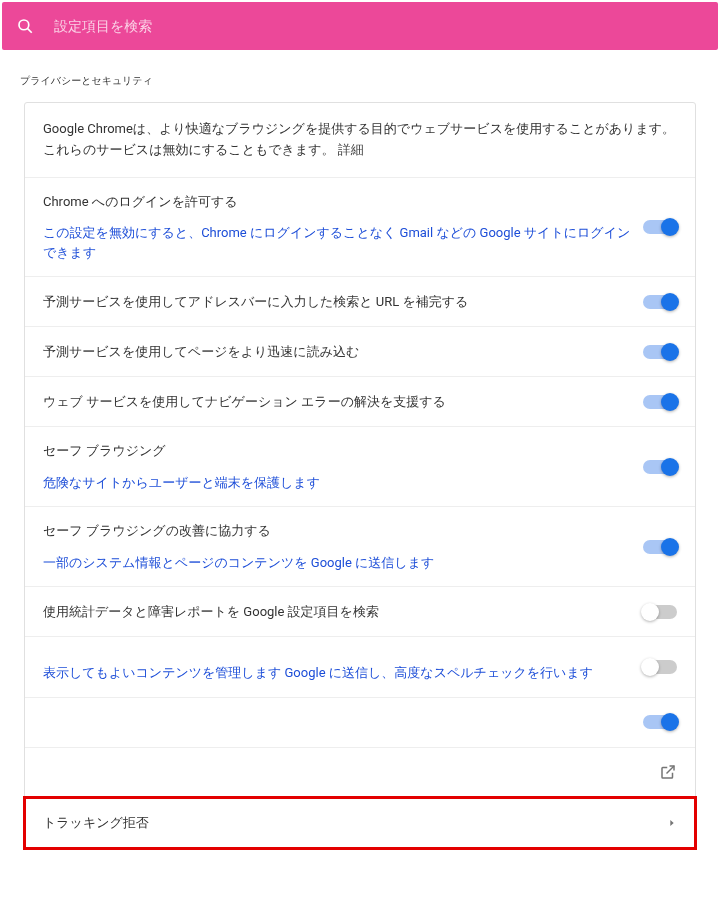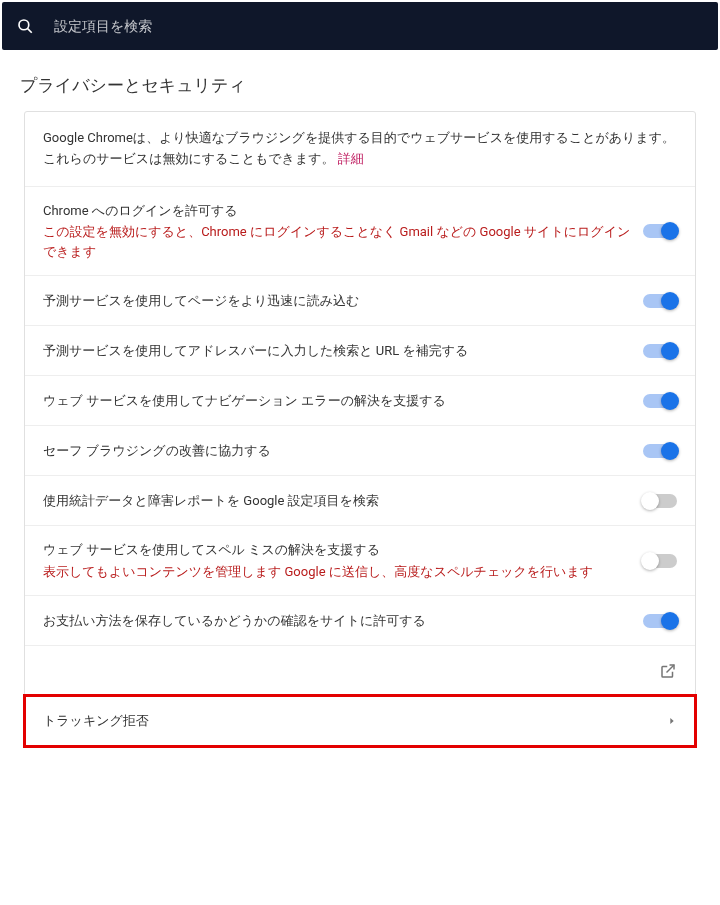--- a/index.html
+++ b/index.html
@@ -4,21 +4,21 @@
   <style>
     * { box-sizing: border-box; margin: 0; padding: 0; }
     body {
       font-family: -apple-system, BlinkMacSystemFont, "Segoe UI", Roboto, "Hiragino Sans", "Hiragino Kaku Gothic ProN", Meiryo, sans-serif;
       background: #fff;
       width: 720px;
       font-size: 13px;
       color: #333;
     }
     .search-bar {
-      background: #0f172a;
+      background: #ec4899;
       height: 48px;
       display: flex;
       align-items: center;
       padding: 0 14px;
       margin: 2px;
       border-radius: 2px;
     }
     .search-icon {
       color: #fff;
       margin-right: 20px;
@@ -29,48 +29,48 @@
       background: transparent;
       border: none;
       outline: none;
       color: #fff;
       font-size: 14px;
       flex: 1;
     }
     .search-input::placeholder { color: rgba(255,255,255,0.75); }
     .section-title {
       padding: 22px 20px 14px 20px;
-      font-size: 17px;
+      font-size: 10px;
       color: #333;
     }
     .card {
       margin: 0 24px 20px 24px;
       border: 1px solid #e0e0e0;
       border-radius: 3px;
       background: #fff;
     }
     .intro {
       padding: 16px 18px;
       line-height: 1.6;
       border-bottom: 1px solid #eee;
       font-size: 13px;
     }
-    .intro a { color: #be185d; text-decoration: none; }
+    .intro a { color: #404040; text-decoration: none; }
     .row {
       display: flex;
       align-items: center;
       padding: 14px 18px;
       border-bottom: 1px solid #eee;
       min-height: 50px;
       justify-content: flex-end;
     }
     .row:last-child { border-bottom: none; }
     .row-text { flex: 1; padding-right: 12px; }
     .row-title { font-size: 13px; color: #333; line-height: 1.5; }
-    .row-sub { font-size: 13px; color: #b91c1c; line-height: 1.5; margin-top: 2px; }
+    .row-sub { font-size: 13px; color: #1d4ed8; line-height: 1.5; margin-top: 12px; }
     .toggle {
       width: 34px;
       height: 14px;
       border-radius: 8px;
       position: relative;
       flex-shrink: 0;
     }
     .toggle.on { background: #a9c6f5; }
     .toggle.off { background: #ccc; }
     .toggle::after {
@@ -121,67 +121,71 @@
   <div class="row">
     <div class="row-text">
       <div class="row-title">Chrome へのログインを許可する</div>
       <div class="row-sub">この設定を無効にすると、Chrome にログインすることなく Gmail などの Google サイトにログインできます</div>
     </div>
     <div class="toggle on"></div>
   </div>
 
   <div class="row">
     <div class="row-text">
+      <div class="row-title">予測サービスを使用してアドレスバーに入力した検索と URL を補完する</div>
+    </div>
+    <div class="toggle on"></div>
+  </div>
+
+  <div class="row">
+    <div class="row-text">
       <div class="row-title">予測サービスを使用してページをより迅速に読み込む</div>
     </div>
     <div class="toggle on"></div>
   </div>
 
   <div class="row">
     <div class="row-text">
-      <div class="row-title">予測サービスを使用してアドレスバーに入力した検索と URL を補完する</div>
-    </div>
-    <div class="toggle on"></div>
-  </div>
-
-  <div class="row">
-    <div class="row-text">
       <div class="row-title">ウェブ サービスを使用してナビゲーション エラーの解決を支援する</div>
     </div>
     <div class="toggle on"></div>
   </div>
 
+  <div class="row">
+    <div class="row-text">
+      <div class="row-title">セーフ ブラウジング</div>
+      <div class="row-sub">危険なサイトからユーザーと端末を保護します</div>
+    </div>
+    <div class="toggle on"></div>
+  </div>
 
   <div class="row">
     <div class="row-text">
       <div class="row-title">セーフ ブラウジングの改善に協力する</div>
+      <div class="row-sub">一部のシステム情報とページのコンテンツを Google に送信します</div>
     </div>
     <div class="toggle on"></div>
   </div>
 
   <div class="row">
     <div class="row-text">
       <div class="row-title">使用統計データと障害レポートを Google 設定項目を検索</div>
     </div>
     <div class="toggle off"></div>
   </div>
 
   <div class="row">
     <div class="row-text">
-      <div class="row-title">ウェブ サービスを使用してスペル ミスの解決を支援する</div>
       <div class="row-sub">表示してもよいコンテンツを管理します Google に送信し、高度なスペルチェックを行います</div>
     </div>
     <div class="toggle off"></div>
   </div>
 
 
   <div class="row">
-    <div class="row-text">
-      <div class="row-title">お支払い方法を保存しているかどうかの確認をサイトに許可する</div>
-    </div>
     <div class="toggle on"></div>
   </div>
 
   <div class="row">
     <div class="row-text">
     </div>
     <span class="ext-icon">
       <svg width="18" height="18" viewBox="0 0 24 24" fill="none" stroke="currentColor" stroke-width="2">
           <path d="M18 13v6a1 1 0 0 1-1 1H5a1 1 0 0 1-1-1V7a1 1 0 0 1 1-1h6"></path>
           <polyline points="14 4 20 4 20 10"></polyline>

